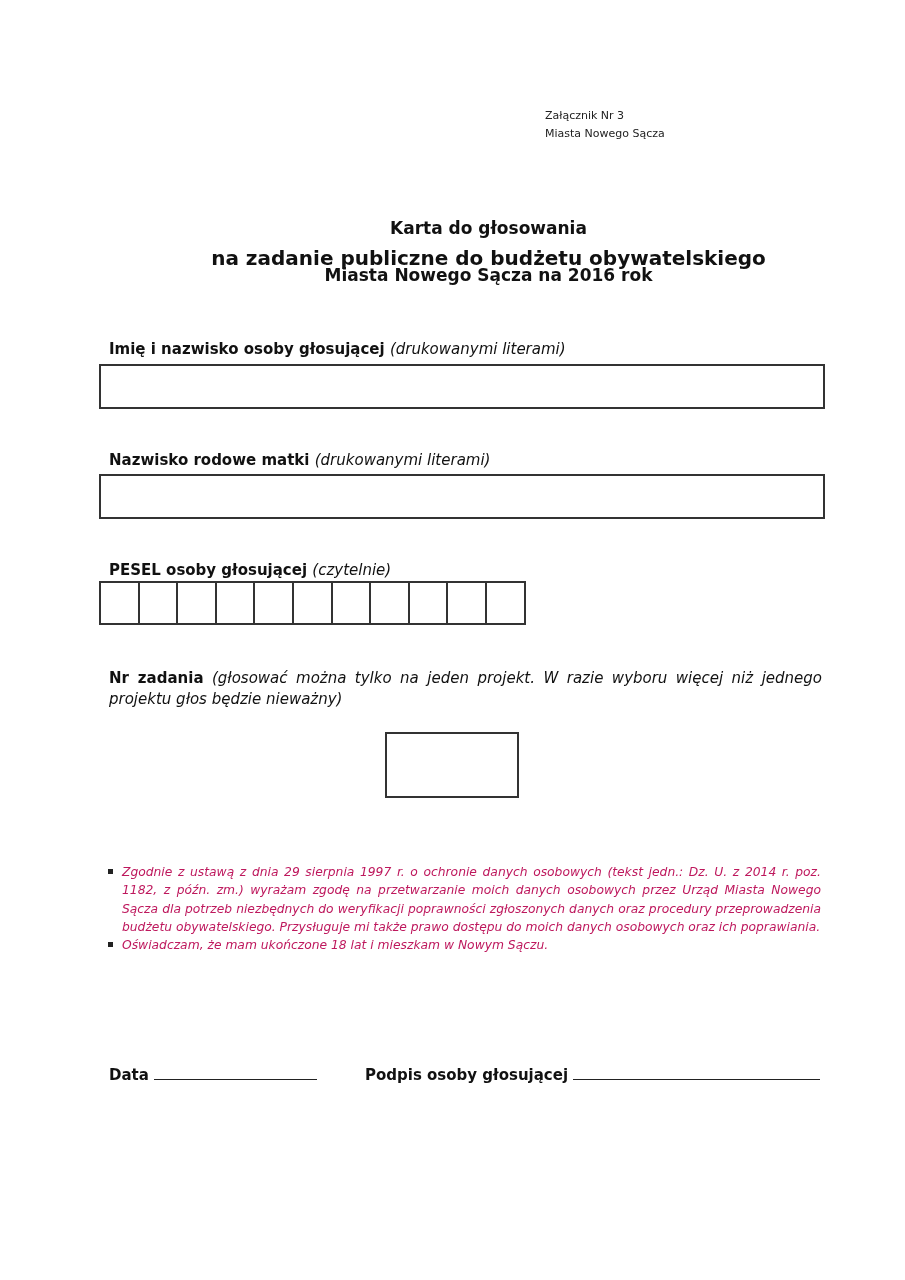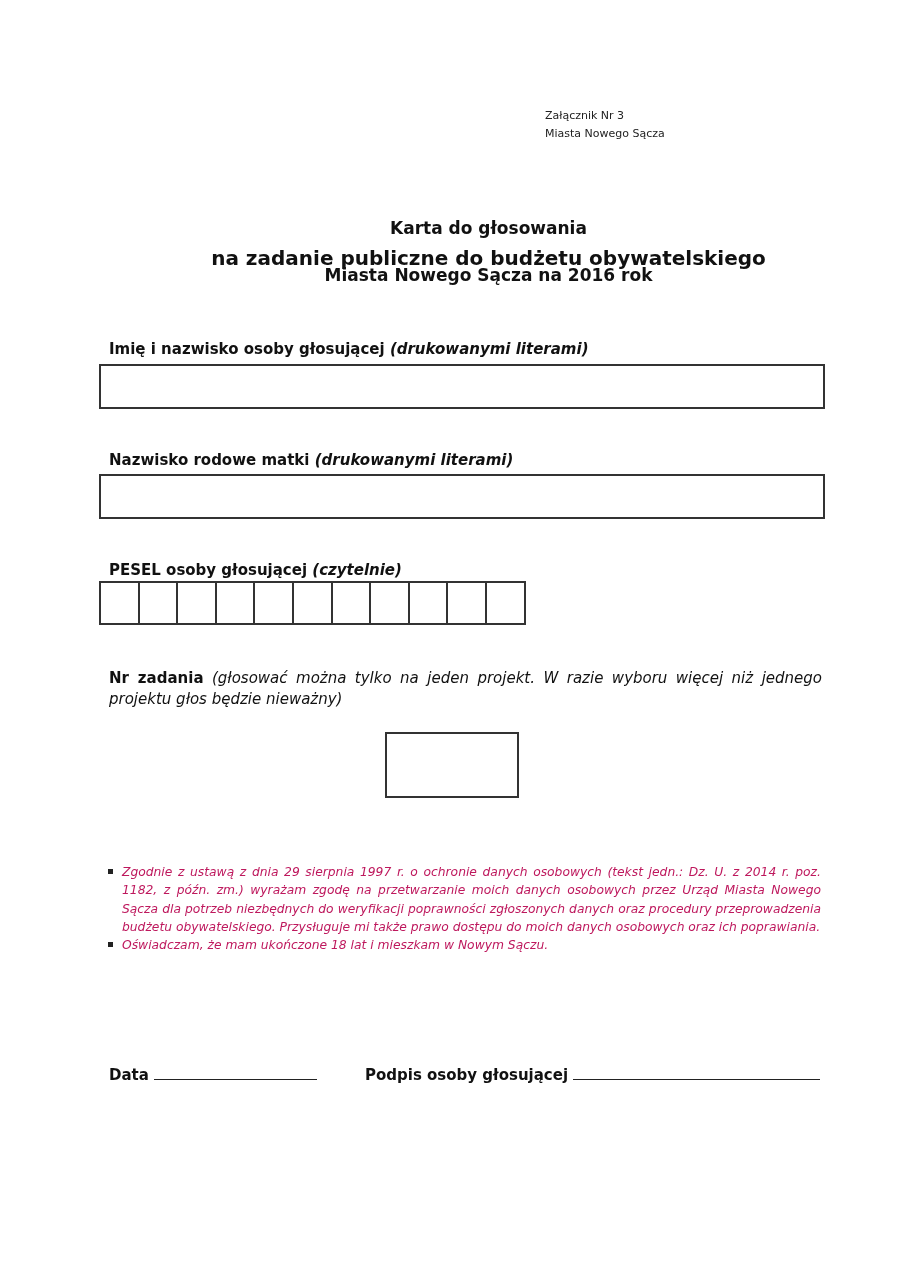--- a/index.html
+++ b/index.html
@@ -5,21 +5,21 @@
   html, body { margin: 0; padding: 0; background: #ffffff; }
   body { width: 905px; height: 1280px; position: relative; overflow: hidden;
          font-family: "DejaVu Sans", sans-serif; color: #111; }
   .abs { position: absolute; }
   .annex { left: 545px; top: 107px; font-size: 11px; line-height: 18px; color: #222; }
   .title { left: 0; width: 905px; text-align: center; font-weight: bold; margin-left: 36px; }
   .t1 { top: 218px; font-size: 17px; }
   .t2 { top: 246px; font-size: 20px; }
   .t3 { top: 265px; font-size: 17px; }
   .label { left: 109px; font-size: 15px; font-weight: bold; white-space: nowrap; }
-  .label i { font-weight: bold; font-style: italic; }
+  .label i { font-weight: normal; font-style: italic; }
   .field { border: 2px solid #333; box-sizing: border-box; background: #fff; }
   .pesel { left: 99px; top: 581px; display: flex; }
   .pesel .cell { width: 40.6px; height: 44px; border: 2px solid #333; margin-left: -2px; box-sizing: border-box; background:#fff; }
   .pesel .cell:first-child { margin-left: 0; }
   .nr-label { left: 109px; top: 668px; width: 713px; font-size: 15px; line-height: 21px; text-align: justify; }
   .nr-label b { font-weight: bold; }
   .nr-label i { font-style: italic; }
   .notes { left: 108px; top: 863px; width: 713px; font-size: 12.3px; line-height: 18.3px; font-style: italic; color: #be185d; }
   .note { position: relative; padding-left: 14px; text-align: justify; }
   .bullet { position: absolute; left: 0; top: 6px; width: 5px; height: 5px; background: #222; }

